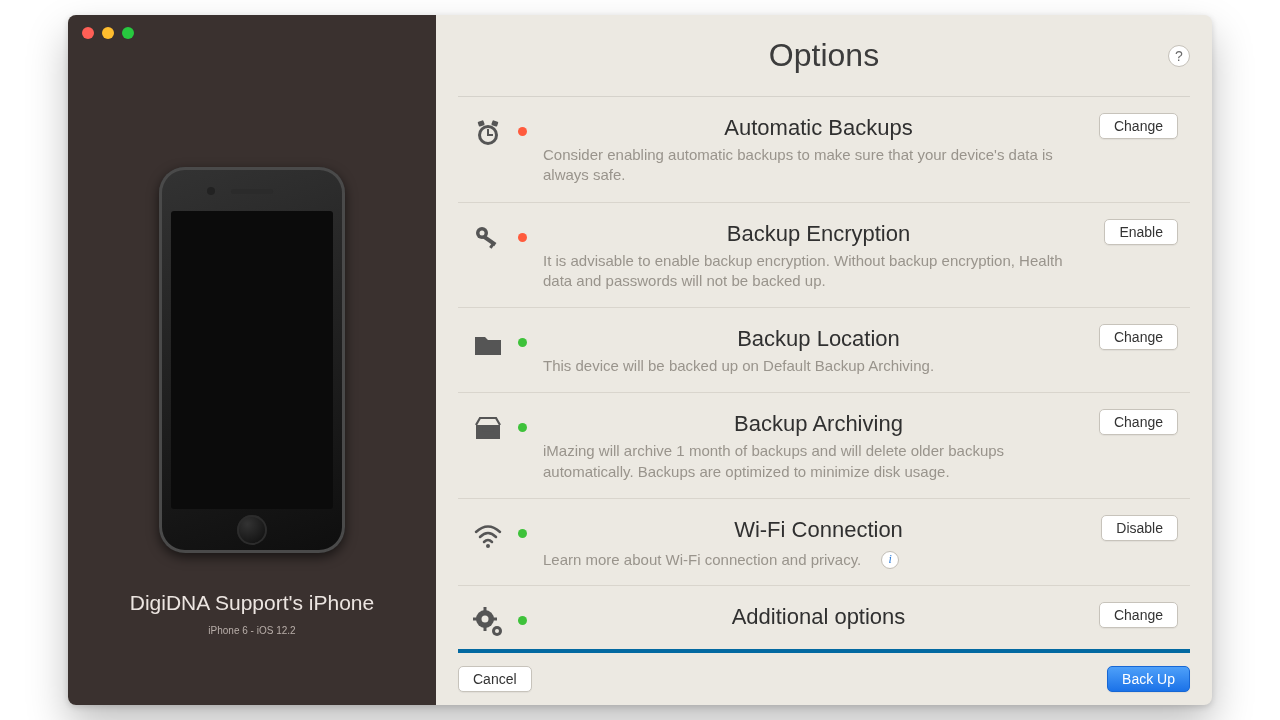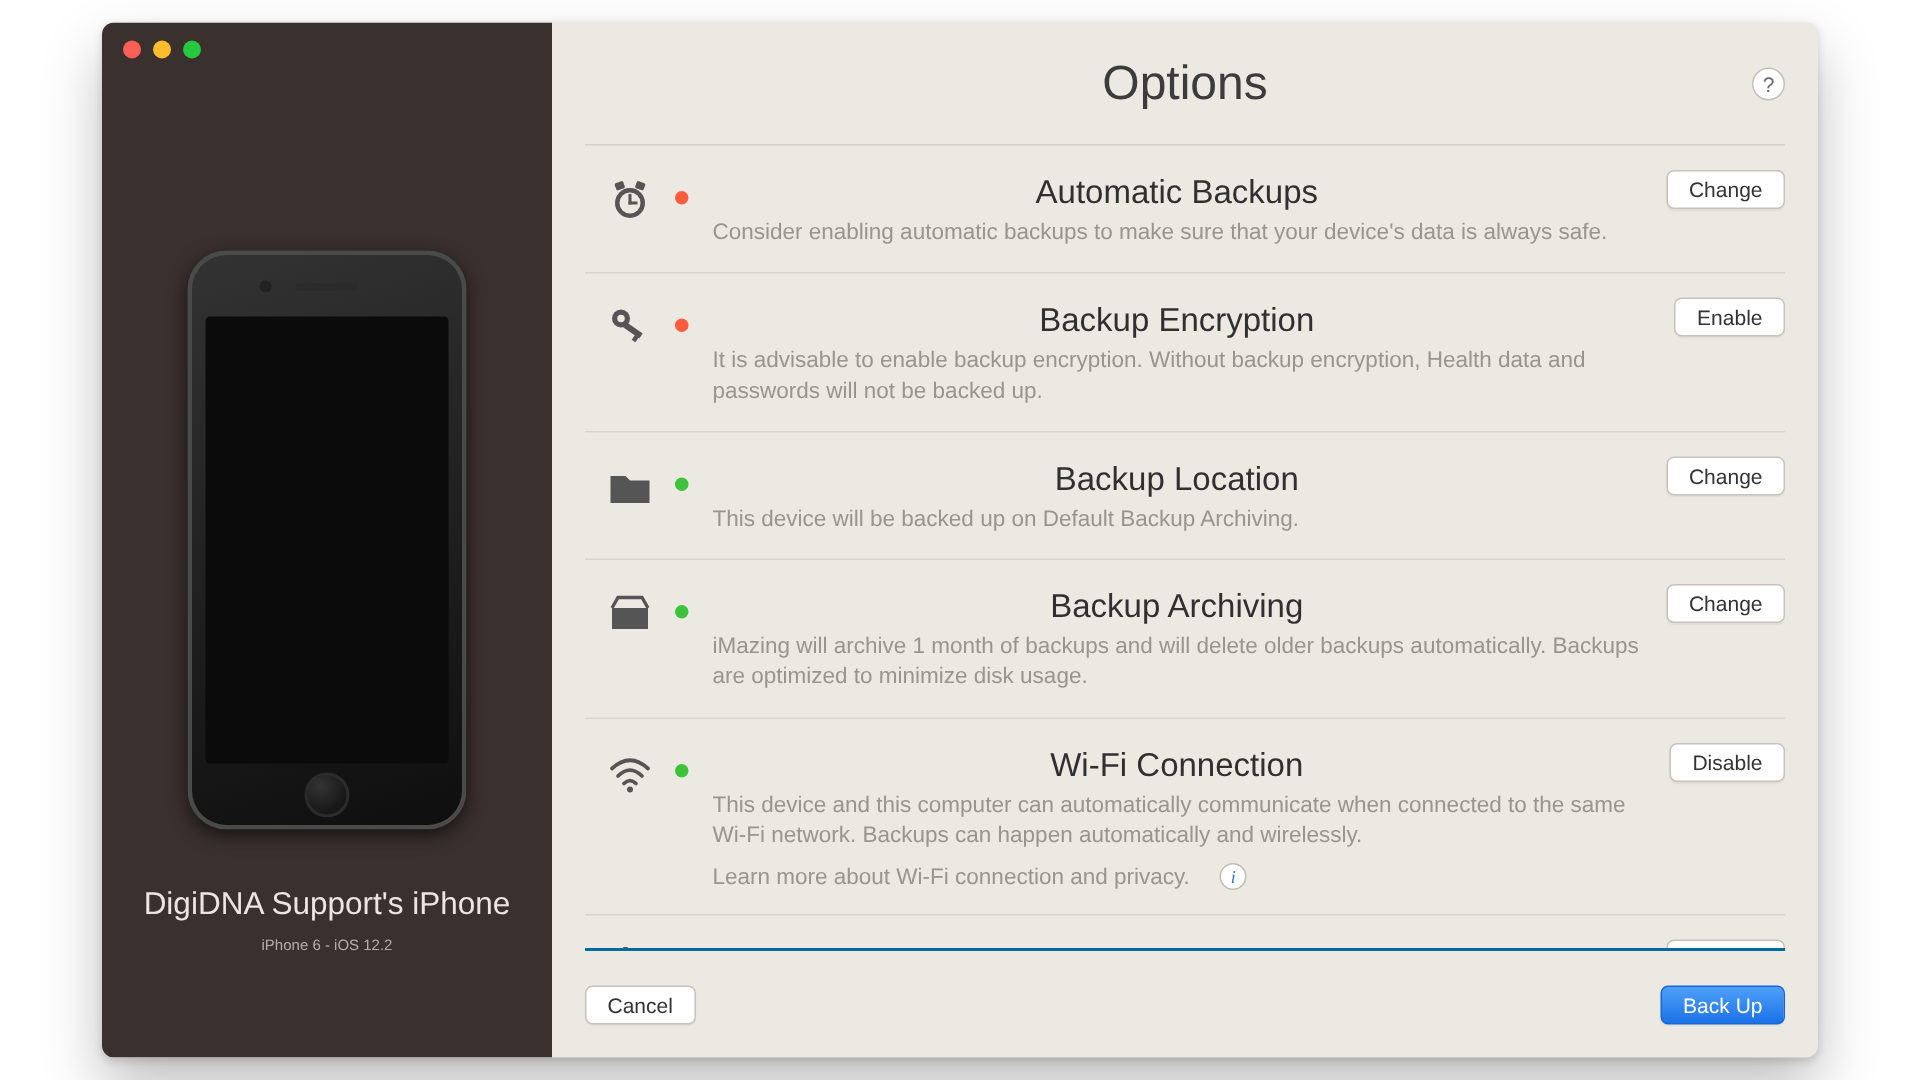--- a/index.html
+++ b/index.html
@@ -16,21 +16,21 @@
       width: 1144px;
       height: 690px;
       background: #ece9e2;
       border-radius: 8px;
       box-shadow: 0 20px 40px rgba(0,0,0,0.25), 0 2px 6px rgba(0,0,0,0.15);
       display: flex;
       overflow: hidden;
       position: relative;
     }
     .sidebar {
-      width: 300px;
+      width: 368px;
       background: #3a312f;
       position: relative;
       display: flex;
       flex-direction: column;
       align-items: center;
     }
     .traffic {
       position: absolute;
       top: 12px;
       left: 14px;
@@ -182,43 +182,43 @@
       background:#fff; border:1px solid #c1bdb5;
       color:#2a7ad6;
       font-family: Georgia, serif;
       font-style: italic;
       font-size: 12px;
       display:flex; align-items:center; justify-content:center;
       cursor:pointer;
     }
     .row .action {
       position: absolute;
-      top: 16px; right: 0; text-decoration: underline;
+      top: 16px; right: 12px; text-decoration: underline;
     }
     .btn {
       background: #fff;
       border: 1px solid #c7c3bb;
       border-radius: 5px;
       padding: 4px 14px;
       font-size: 14px;
       color: #333;
       cursor: pointer;
       box-shadow: 0 1px 1px rgba(0,0,0,0.05);
     }
     .btn.primary {
       background: linear-gradient(#4ea0f9, #1b72e8);
       color: #fff;
       border-color: #1767d4;
     }
     .footer {
-      height: 73px;
+      height: 56px;
       display:flex;
       align-items:center;
       justify-content: space-between;
-      border-top: 2px solid #0369a1;
+      border-top: 4px solid #0369a1;
     }
     svg { display:block; }
   </style>
 </head>
 <body>
 
 <div class="window">
   <div class="sidebar">
     <div class="traffic">
       <div class="dot red"></div>
@@ -327,21 +327,20 @@
                 <path d="M4 13 Q16 2 28 13"></path>
                 <path d="M8 18 Q16 10 24 18"></path>
                 <path d="M12 23 Q16 19 20 23"></path>
                 <circle cx="16" cy="27" r="2" fill="#555" stroke="none"></circle>
               </svg>
           </span>
         </div>
         <div class="status-dot green"></div>
         <div class="content">
           <div class="title">Wi-Fi Connection</div>
-          <div class="desc">This device and this computer can automatically communicate when connected to the same Wi-Fi network. Backups can happen automatically and wirelessly.</div>
           <div class="learn">
             <span>Learn more about Wi-Fi connection and privacy.</span>
             <span class="info-circle">i</span>
           </div>
         </div>
         <div class="action"><button class="btn">Disable</button></div>
       </div>
 
       <div class="row">
         <div class="icon-col">

